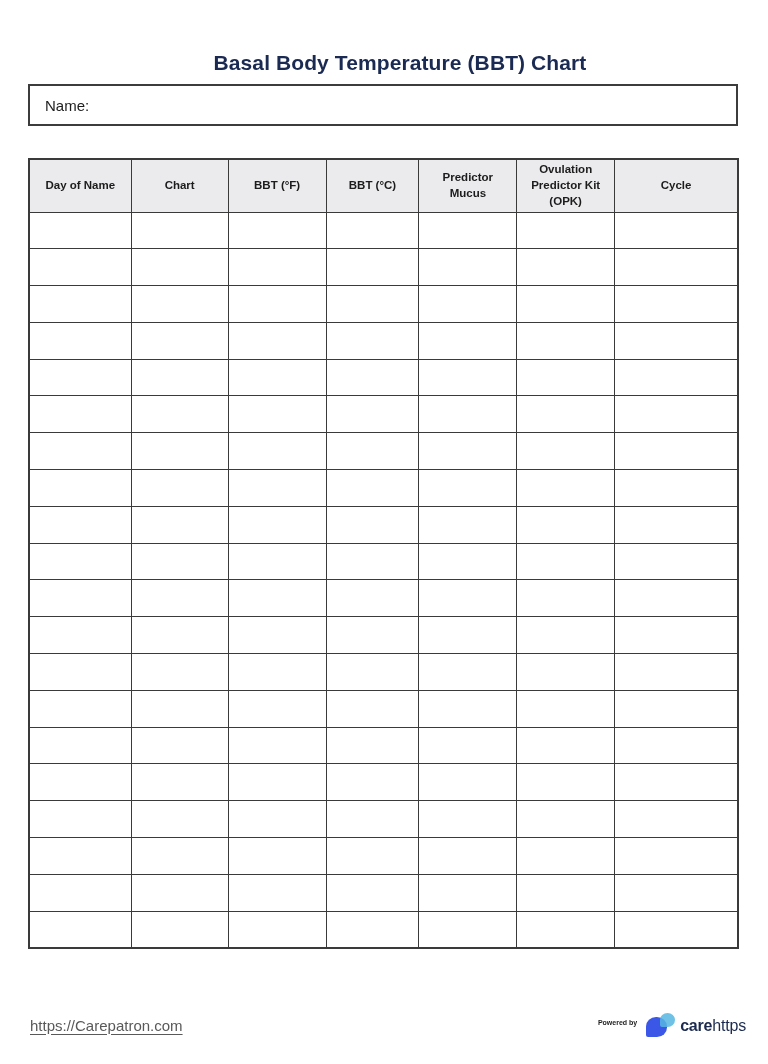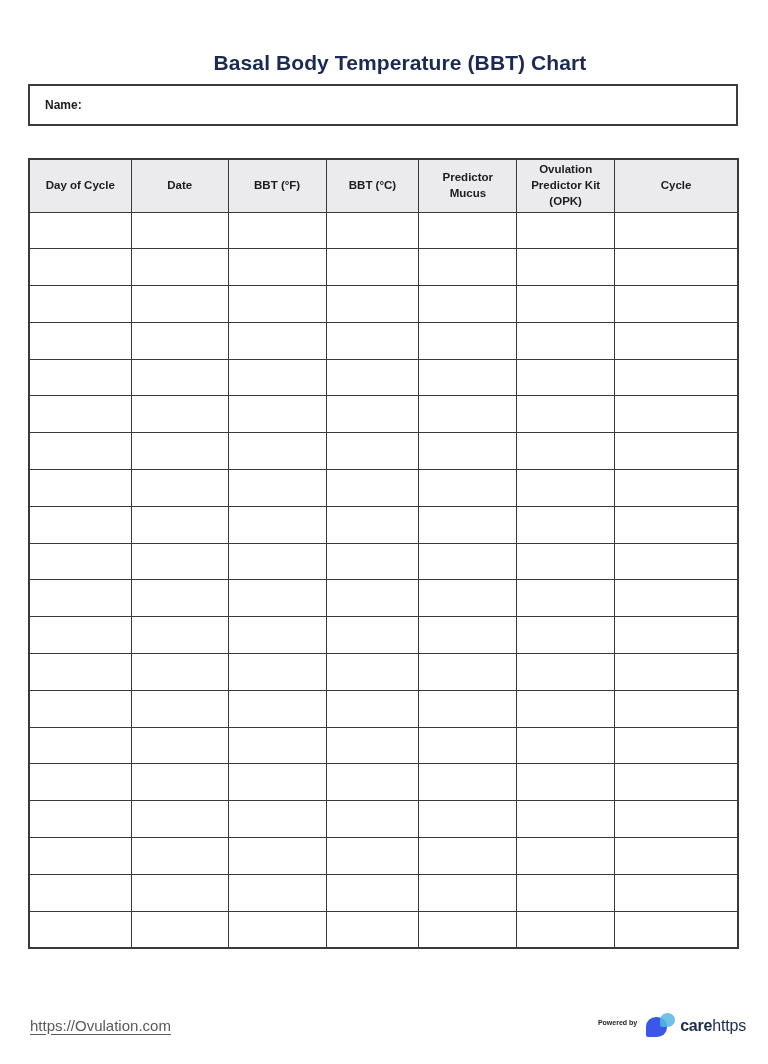--- a/index.html
+++ b/index.html
@@ -35,22 +35,22 @@
     left: 28px;
     width: 710px;
     height: 42px;
     border: 2px solid #3c3c3c;
     background: #ffffff;
     display: flex;
     align-items: center;
     padding-left: 15px;
   }
   .name-label {
-    font-size: 12px;
-    font-weight: bold;
+    font-size: 15px;
+    font-weight: normal;
     color: #1c1c1c;
   }
   .name-value {
     flex: 1;
     margin-left: 8px;
     font-size: 11.5px;
     color: #1c1c1c;
     min-height: 14px;
   }
   table.bbt-table {
@@ -167,22 +167,22 @@
       <col class="c0">
         <col class="c1">
         <col class="c2">
         <col class="c3">
       <col class="c4">
         <col class="c5">
         <col class="c6">
     </colgroup>
     <thead>
       <tr>
-        <th>Day of Cycle</th>
-        <th>Date</th>
+        <th>Day of Name</th>
+        <th>Chart</th>
         <th>BBT (°F)</th>
         <th>BBT (°C)</th>
         <th>Predictor Mucus</th>
         <th>Ovulation Predictor Kit (OPK)</th>
         <th>Cycle</th>
       </tr>
     </thead>
     <tbody>
         <tr>
           <td></td>
@@ -361,21 +361,21 @@
           <td></td>
           <td></td>
           <td></td>
           <td></td>
           <td></td>
         </tr>
       </tbody>
   </table>
 
   <div class="footer">
-    <a class="footer-link" href="#">https://Ovulation.com</a>
+    <a class="footer-link" href="#">https://Carepatron.com</a>
     <div class="powered">
       <span class="powered-label">Powered by</span>
       <span class="logo-mark">
         <span class="bubble-dark"></span>
         <span class="bubble-light"></span>
       </span>
       <span class="wordmark">
         <span class="bold-part">care</span><span>https</span>
       </span>
     </div>

